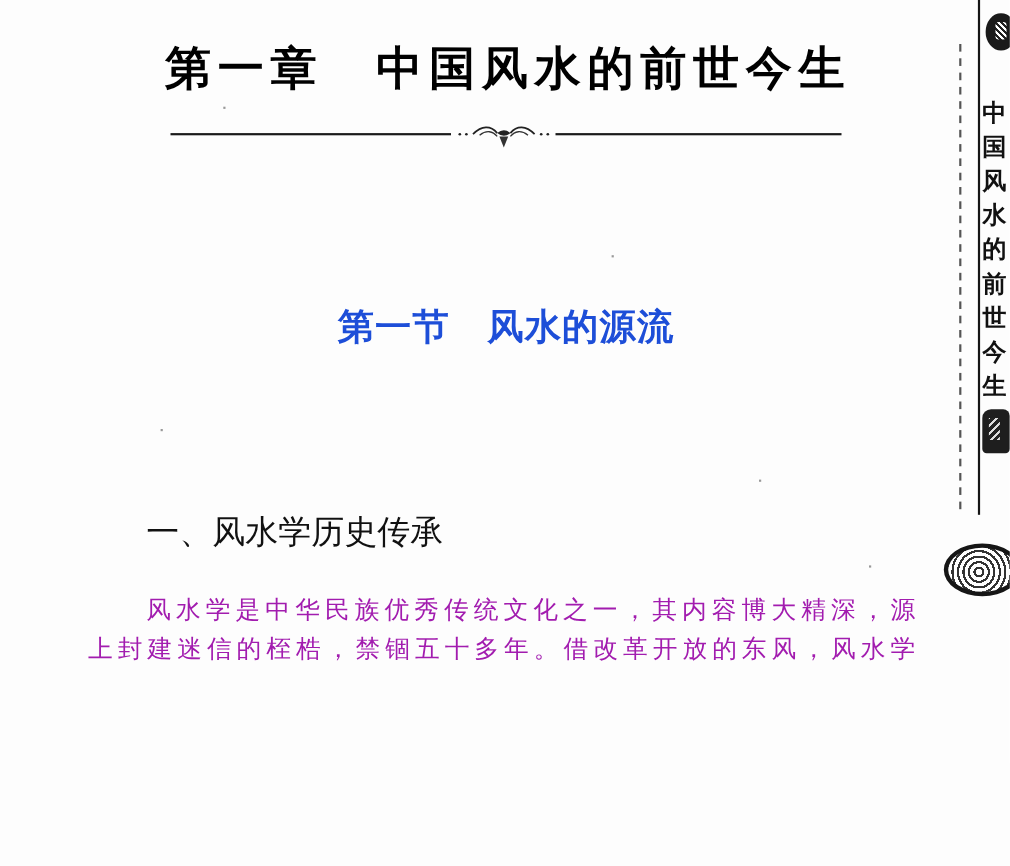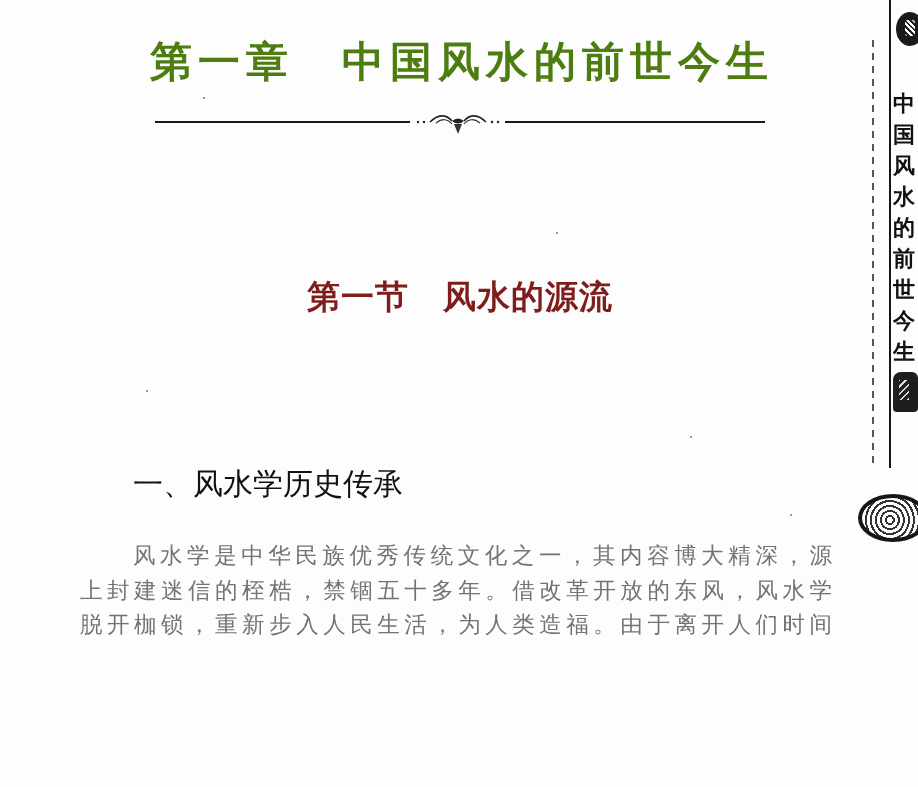--- a/index.html
+++ b/index.html
@@ -24,21 +24,21 @@
     .chapter-title {
       position: absolute;
       left: 150px;
       top: 34px;
       width: 620px;
       text-align: center;
       font-family: "DejaVu Sans", "Liberation Sans", sans-serif;
       font-weight: bold;
       font-size: 42px;
       letter-spacing: 6px;
-      color: #4d7c0f;
+      color: #000000;
       white-space: pre;
     }
     .rule {
       position: absolute;
       top: 121px;
       height: 2px;
       background: #1a1a1a;
     }
     .rule-left { left: 155px; width: 255px; }
     .rule-right { left: 505px; width: 260px; }
@@ -52,42 +52,42 @@
     .section-title {
       position: absolute;
       left: 270px;
       top: 275px;
       width: 380px;
       text-align: center;
       font-family: "DejaVu Serif", "Liberation Serif", serif;
       font-weight: bold;
       font-size: 33px;
       letter-spacing: 1px;
-      color: #7f1d1d;
+      color: #1d4ed8;
       white-space: pre;
     }
     .subheading {
       position: absolute;
       left: 133px;
       top: 464px;
       font-family: "DejaVu Sans", "Liberation Sans", sans-serif;
       font-size: 30px;
       color: #111;
       letter-spacing: 0px;
       text-align: center;
     }
     .body-text {
       position: absolute;
       left: 80px;
       top: 538px;
       width: 752px;
       font-family: "DejaVu Serif", "Liberation Serif", serif;
       font-size: 22.5px;
       line-height: 34.5px;
-      color: #737373;
+      color: #a21caf;
     }
     .body-line {
       display: block;
       white-space: nowrap;
       text-align: justify;
       text-align-last: justify;
     }
     .body-line.first { padding-left: 53px; }
     
     .dash-line {
@@ -190,21 +190,20 @@
   </svg>
   <div class="rule rule-right"></div>
 
   <div class="section-title">第一节　风水的源流</div>
 
   <div class="subheading">一、风水学历史传承</div>
 
   <div class="body-text">
     <span class="body-line first">风水学是中华民族优秀传统文化之一，其内容博大精深，源</span>
     <span class="body-line">上封建迷信的桎梏，禁锢五十多年。借改革开放的东风，风水学</span>
-    <span class="body-line">脱开枷锁，重新步入人民生活，为人类造福。由于离开人们时间</span>
   </div>
 
   <div class="dash-line"></div>
   <div class="solid-line"></div>
   <div class="icon-top"></div>
   <div class="side-tab">
     <span class="side-char">中</span>
     <span class="side-char">国</span>
     <span class="side-char">风</span>
     <span class="side-char">水</span>

